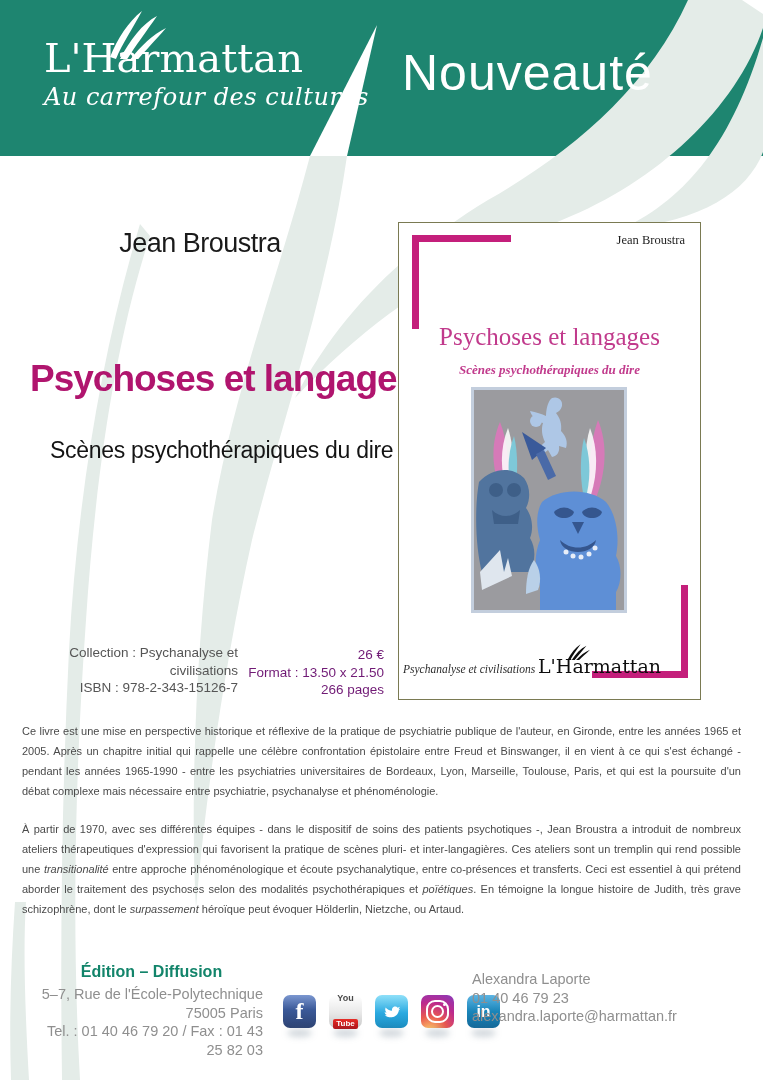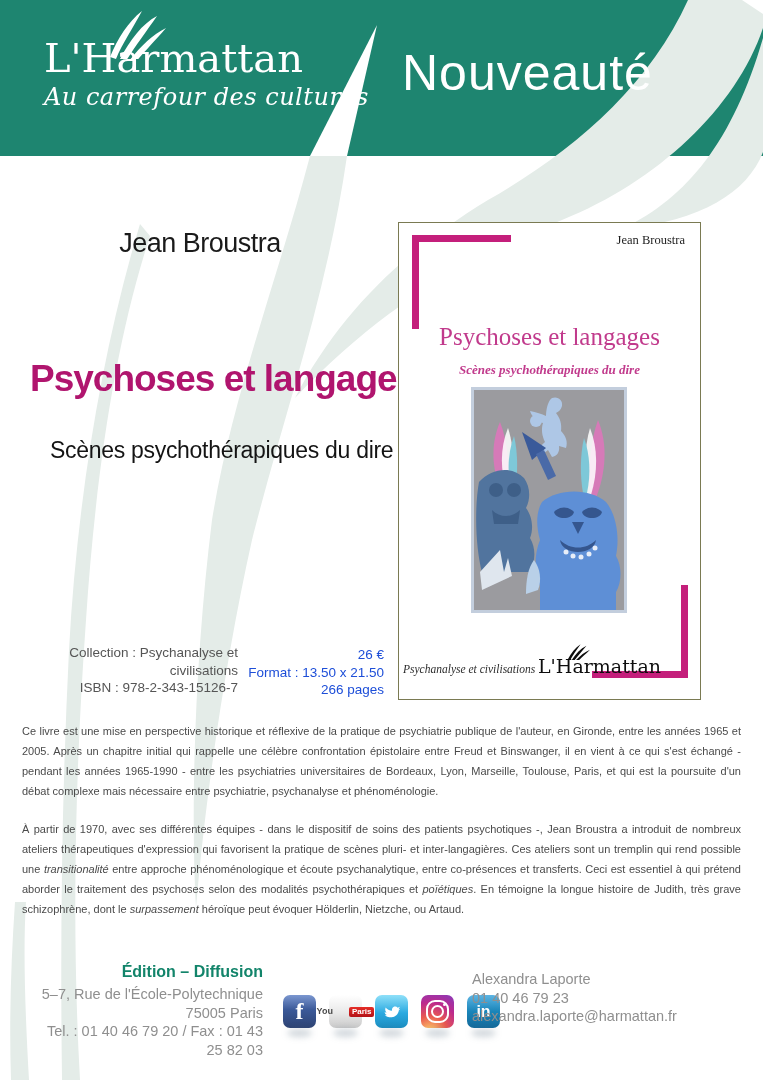--- a/index.html
+++ b/index.html
@@ -20,21 +20,21 @@
   .author{position:absolute;left:30px;top:228px;width:340px;text-align:center;
           font-size:27px;color:#1a1a1a;letter-spacing:-.5px;z-index:2;}
   .main-title{position:absolute;left:30px;top:358px;font-size:37px;font-weight:bold;
               color:#B0156E;letter-spacing:-1px;z-index:2;white-space:nowrap;}
   .main-subtitle{position:absolute;left:50px;top:437px;font-size:23px;color:#141414;
                  letter-spacing:-.3px;z-index:2;}
 
   .meta-left{position:absolute;left:18px;top:644px;width:220px;text-align:right;
              font-size:13.5px;line-height:17.5px;color:#555;z-index:2;}
   .meta-right{position:absolute;left:240px;top:646px;width:144px;text-align:right;
-              font-size:13.5px;line-height:17.5px;color:#1d4ed8;z-index:2;}
+              font-size:13.5px;line-height:17.5px;color:#701a75;z-index:2;}
 
   
   .para{position:absolute;left:22px;width:719px;text-align:justify;font-size:11px;
         line-height:20px;color:#4a4a4a;z-index:2;}
   .para1{top:710px;} .para2{top:808px;}
 
   
   .cover{position:absolute;left:398px;top:222px;width:303px;height:478px;background:#fff;
          border:1.5px solid #7a7a52;box-sizing:border-box;z-index:2;
          font-family:"Liberation Serif",serif;}
@@ -51,34 +51,34 @@
            border:3px solid #c3cedd;box-shadow:inset 0 0 0 1.5px #bfae4e;box-sizing:border-box;}
   .artwork svg{display:block;}
   .cover-collection{position:absolute;left:4px;bottom:24px;font-size:11.5px;
                     font-style:italic;color:#2c2c2c;}
   .cover-logo{position:absolute;right:39px;bottom:22px;font-size:19px;color:#0d0d0d;
               font-family:"DejaVu Serif","Liberation Serif",serif;}
   .cover-logo-feather{position:absolute;left:30px;top:-11px;}
 
   
   .footer-edition{position:absolute;left:40px;top:963px;width:223px;text-align:right;z-index:2;}
-  .footer-heading{color:#12846A;font-weight:bold;font-size:16px;margin-bottom:4px;}
+  .footer-heading{color:#12846A;font-weight:bold;font-size:16px;margin-bottom:4px;text-align:center;}
   .footer-lines{color:#8f8f8f;font-size:14.5px;line-height:18.5px;}
   .footer-contact{position:absolute;left:472px;top:963px;text-align:left;z-index:2;}
   .footer-contact .footer-lines{margin-top:7px;}
 
   .social{position:absolute;left:283px;top:995px;display:flex;gap:13px;z-index:2;}
   .icon{width:33px;height:33px;border-radius:7px;position:relative;flex:0 0 auto;
         display:flex;align-items:center;justify-content:center;cursor:pointer;}
   .icon::after{content:"";position:absolute;left:4px;right:4px;top:34px;height:8px;
                border-radius:50%;background:rgba(90,110,130,.28);filter:blur(3px);}
   .ic-fb{background:linear-gradient(#7b97d0 0%,#3b5998 45%,#2d4373 100%);
          color:#fff;font-weight:bold;font-size:24px;font-family:"Liberation Serif",serif;}
   .ic-yt{background:linear-gradient(#ffffff 0%,#e8e8e8 55%,#c9c9c9 100%);
-         flex-direction:row;gap:16px;}
+         flex-direction:column;gap:16px;}
   .yt-you{color:#4a4a4a;font-weight:bold;font-size:9px;line-height:9px;}
   .yt-tube{background:linear-gradient(#e52d27,#b31217);color:#fff;font-weight:bold;
            font-size:8px;line-height:10px;padding:0 3px;border-radius:2px;}
   .ic-tw{background:linear-gradient(#8fe0f9 0%,#2aa9e0 55%,#1b8dc0 100%);}
   .ic-ig{background:radial-gradient(circle at 28% 115%,#fdc468 8%,#e95950 38%,#bc2a8d 68%,#8a3ab9 98%);}
   .ig-cam{position:absolute;inset:5px;border:2px solid #fff;border-radius:9px;}
   .ig-lens{position:absolute;inset:10px;border:2px solid #fff;border-radius:50%;}
   .ig-dot{position:absolute;top:8px;right:8px;width:3px;height:3px;background:#fff;border-radius:50%;}
   .ic-li{background:linear-gradient(#5db5e4 0%,#1a85b9 50%,#13699a 100%);
          color:#fff;font-weight:bold;font-size:16px;}
@@ -206,21 +206,21 @@
       <div>Tel. : 01 40 46 79 20 / Fax : 01 43 25 82 03</div>
     </div>
   </div>
 
   <div class="social">
     <div class="icon ic-fb">
       <span>f</span>
     </div>
     <div class="icon ic-yt">
       <span class="yt-you">You</span>
-      <span class="yt-tube">Paris</span>
+      <span class="yt-tube">Tube</span>
     </div>
     <div class="icon ic-tw">
       <svg width="22" height="22" viewBox="0 0 24 24">
         <path fill="#fff" d="M4,15.2 C6,17.2 9,18.2 12,17.7 C16,17 19,14 19.5,10 L21,8.5 L19.2,9
           L20.6,6.4 L18.2,7.4 C17.1,5.9 15.1,5.5 13.6,6.5 C12.1,7.5 11.6,9.1 12.1,10.6
           C9.2,10.6 6.6,9.1 5.1,7 C4.1,9 4.6,11.1 6.1,12.5 C5.3,12.5 4.6,12.3 4,11.9
           C4.1,13.6 5.1,14.9 6.6,15.4 C5.8,15.6 5,15.6 4,15.2 Z"></path>
       </svg>
     </div>
     <div class="icon ic-ig">

